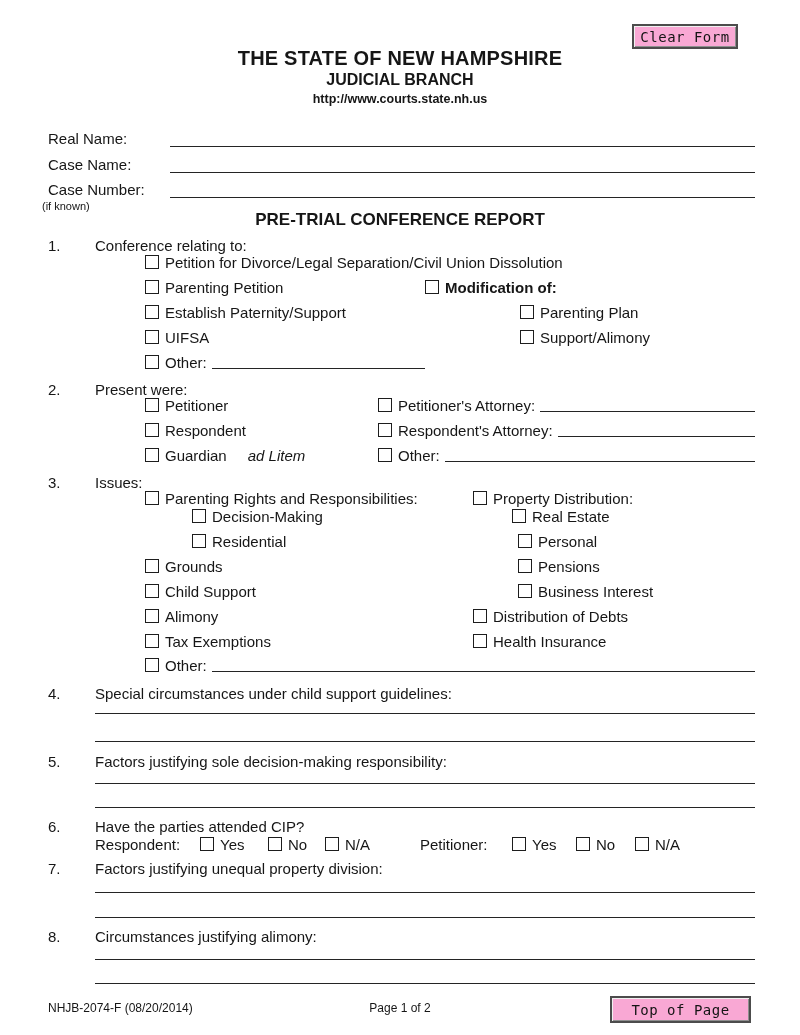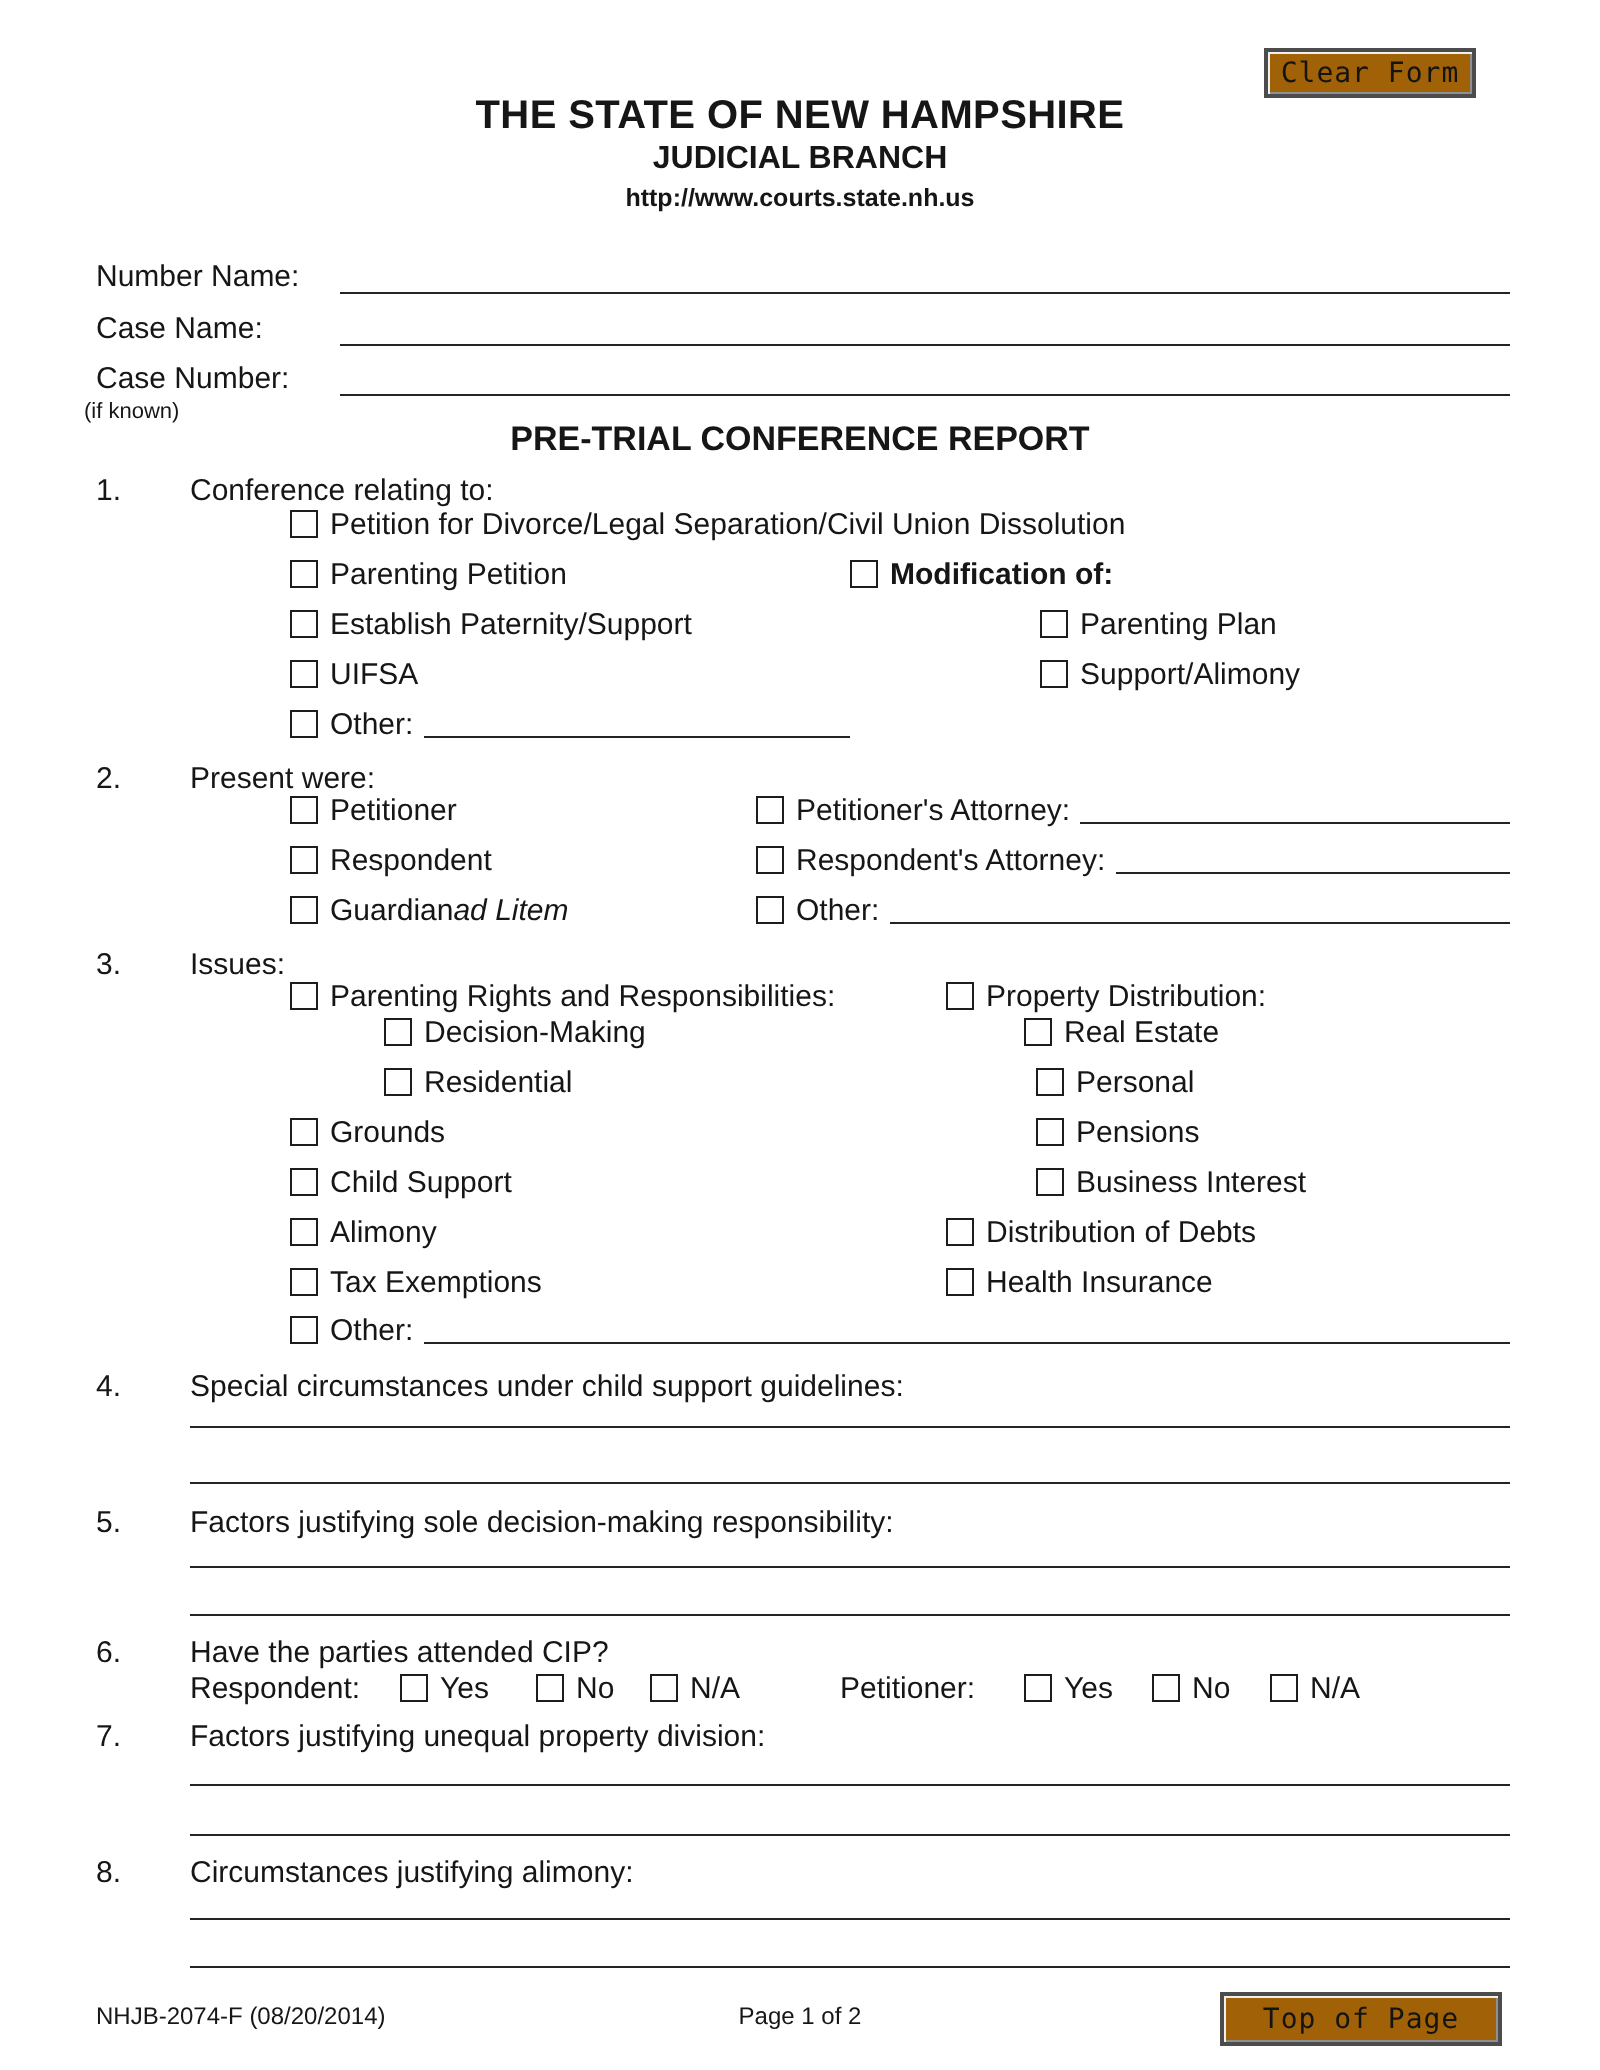--- a/index.html
+++ b/index.html
@@ -11,24 +11,24 @@
   }
   .abs { position:absolute; }
   .center { width:800px; text-align:center; }
   .row { position:absolute; display:flex; align-items:center; height:20px; white-space:nowrap; }
   .cb {
     flex:0 0 auto; width:14px; height:14px; border:1.5px solid #1d1d1d;
     background:#fff; margin-right:6px; display:inline-block;
   }
   .fill { flex:1 1 auto; border-bottom:1.5px solid #242424; height:14px; margin-left:5px; }
   .hline { position:absolute; border-top:1.6px solid #242424; height:0; }
-  .it { font-style:italic; margin-left:0; }
+  .it { font-style:italic; margin-left:21px; }
   .btn {
     position:absolute; display:flex; align-items:center; justify-content:center;
-    background:#a16207; border:2px solid #4c4c4c;
+    background:#f9a8d4; border:2px solid #4c4c4c;
     box-shadow: inset 1px 1px 0 #f0f0f0, inset -1px -1px 0 #8f8f8f;
     font-family:"DejaVu Sans Mono", monospace; font-size:14px; color:#141414;
     letter-spacing:0.5px; cursor:pointer;
   }
   .small { font-size:12px; }
   .tiny  { font-size:11px; }
   .title1 { font-size:20px; font-weight:bold; letter-spacing:0.2px; }
   .title2 { font-size:16px; font-weight:bold; }
   .url    { font-size:12.5px; font-weight:bold; }
   .formtitle { font-size:17px; font-weight:bold; }
@@ -37,21 +37,21 @@
 <body>
 
 <div class="page">
 
   <button class="btn" style="left:632px; top:24px; width:106px; height:25px;">Clear Form</button>
 
   <div class="abs center title1" style="top:47px;">THE STATE OF NEW HAMPSHIRE</div>
   <div class="abs center title2" style="top:71px;">JUDICIAL BRANCH</div>
   <div class="abs center url" style="top:92px;">http://www.courts.state.nh.us</div>
 
-  <div class="abs" style="left:48px; top:130px;">Number Name:</div>
+  <div class="abs" style="left:48px; top:130px;">Real Name:</div>
   <div class="hline" style="left:170px; top:146px; width:585px;"></div>
 
   <div class="abs" style="left:48px; top:156px;">Case Name:</div>
   <div class="hline" style="left:170px; top:172px; width:585px;"></div>
 
   <div class="abs" style="left:48px; top:181px;">Case Number:</div>
   <div class="hline" style="left:170px; top:197px; width:585px;"></div>
   <div class="abs tiny" style="left:42px; top:200px;">(if known)</div>
 
   <div class="abs center formtitle" style="top:210px;">PRE-TRIAL CONFERENCE REPORT</div>

